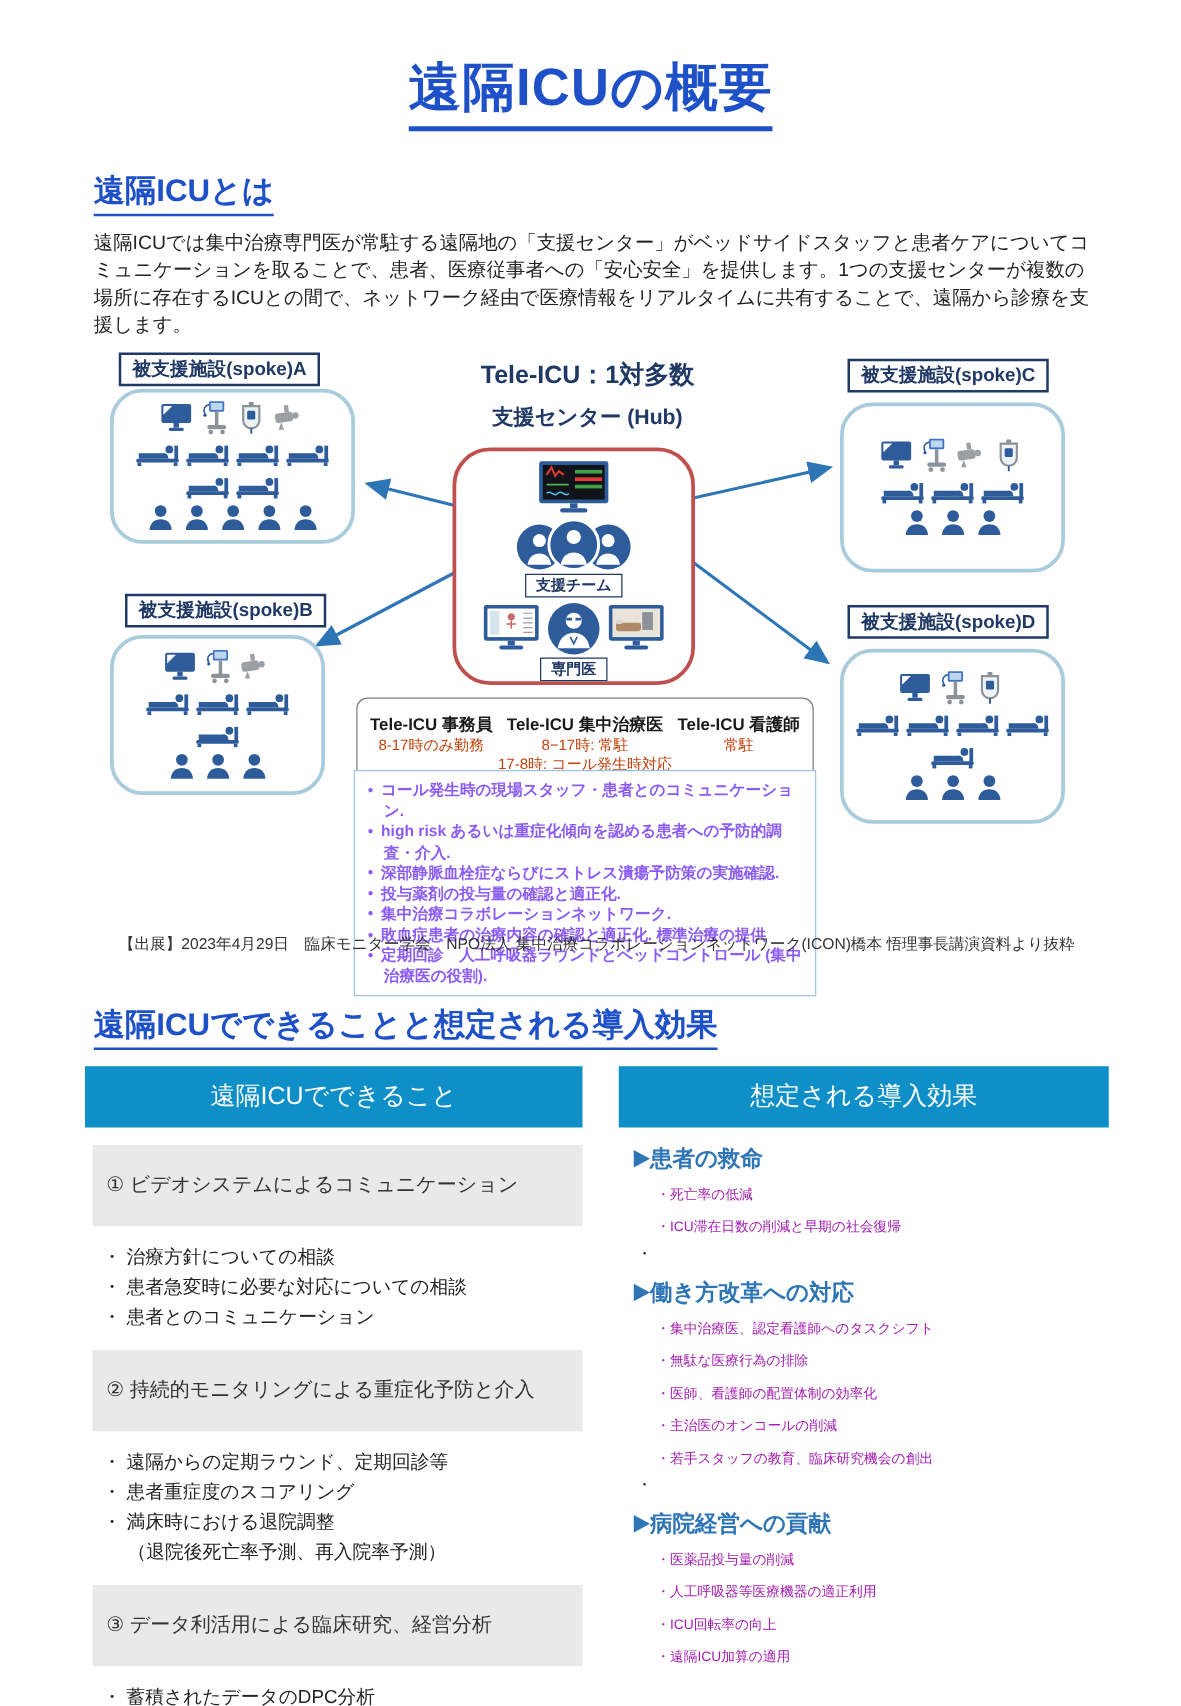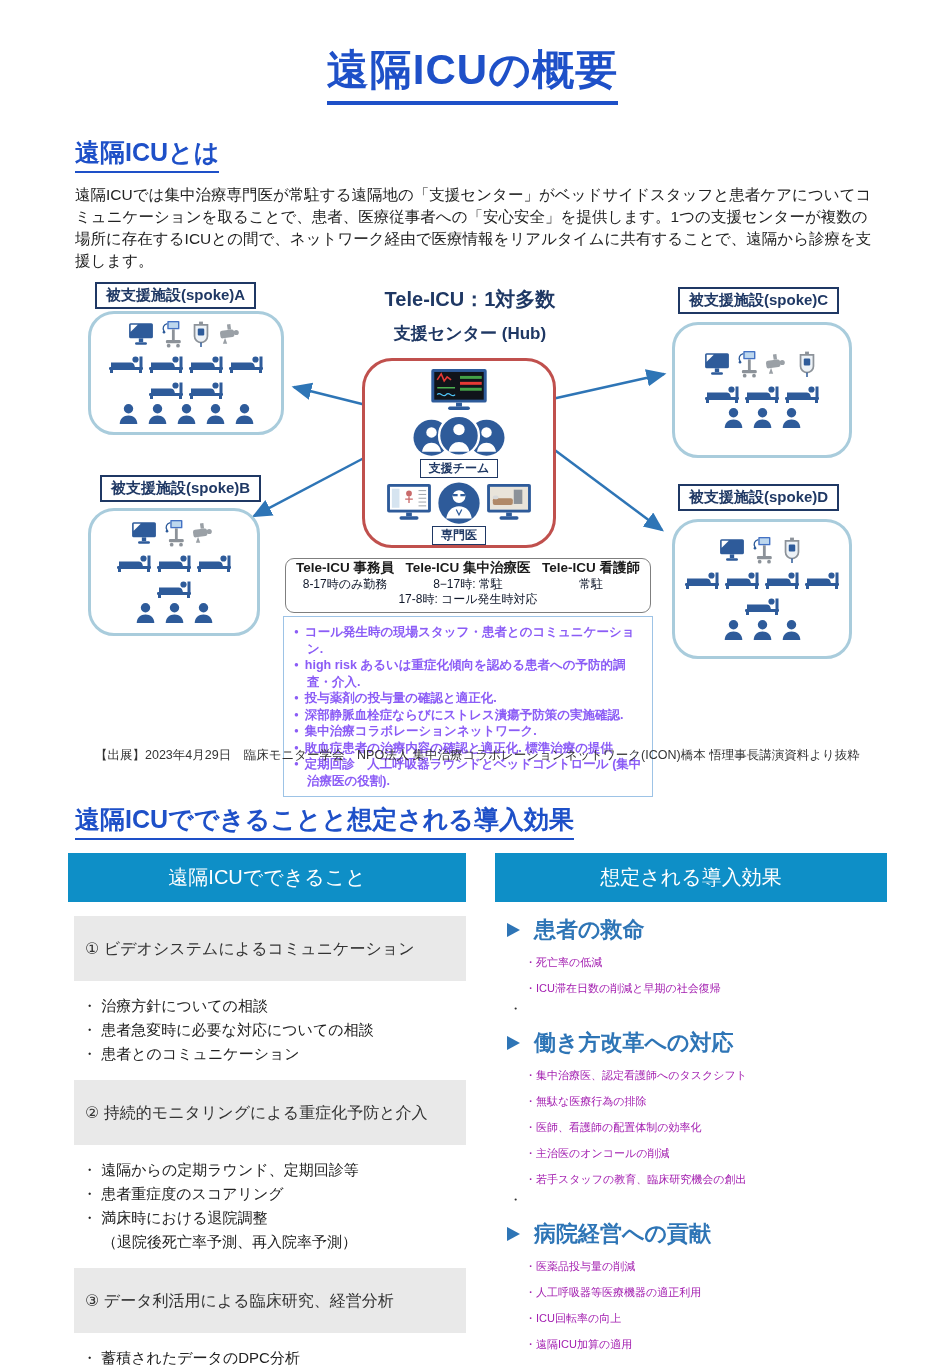--- a/index.html
+++ b/index.html
@@ -47,24 +47,24 @@
         display:flex;flex-direction:column;align-items:center;padding-top:7px;gap:1px;}
   .vital{width:62px;height:46px;}
   .team{width:104px;height:46px;margin-top:-2px;}
   .tag{border:1.5px solid #1F3864;background:#fff;color:#1F3864;font-size:12px;font-weight:bold;
         padding:0 8px;line-height:17px;white-space:nowrap;}
   .hub-row{display:flex;align-items:center;gap:5px;margin-top:2px;}
   .hmon{width:46px;height:40px;} .hdoc{width:44px;height:44px;}
 
   .roles-box{position:absolute;left:285px;top:280px;width:366px;box-sizing:border-box;
         border:1.5px solid #7F7F7F;border-radius:9px;background:#fff;
-        display:flex;justify-content:space-between;padding:0 10px 5px;}
+        display:flex;justify-content:space-between;padding:12px 10px 5px;}
   .role{text-align:center;}
   .role-title{font-size:13.5px;font-weight:bold;color:#1a1a1a;white-space:nowrap;}
-  .role-line{font-size:12px;color:#0f172a;white-space:nowrap;line-height:15px;}
+  .role-line{font-size:12px;color:#c2410c;white-space:nowrap;line-height:15px;}
 
   .duties-box{position:absolute;left:283px;top:338px;width:370px;box-sizing:border-box;
         border:1.5px solid #9DC3E6;background:#fff;padding:7px 10px;}
   .duties-box ul{margin:0;padding:0;list-style:none;}
   .duties-box li{font-size:12.5px;font-weight:bold;line-height:16.5px;color:#8b5cf6;
         padding-left:13px;text-indent:-13px;}
   .duties-box li::before{content:"●";font-size:8px;vertical-align:2px;margin-right:6px;}
 
   
   .col{position:absolute;top:853px;}
@@ -74,22 +74,22 @@
         line-height:49px;height:49px;margin-bottom:11px;}
 
   .item-bar{background:#E9E9E9;color:#333;font-size:16px;line-height:25px;
         padding:20px 11px;margin:14px 0 0 6px;}
   .dotlist{margin:13px 0 10px 14px;padding:0;list-style:none;}
   .dotlist li{font-size:15px;color:#222;line-height:24px;padding-left:20px;text-indent:-20px;}
   .dotlist li::before{content:"・ ";}
   .dotlist li.cont::before{content:"";}
   .dotlist li.cont{padding-left:20px;text-indent:0;}
 
-  .group-head{display:flex;align-items:center;gap:14px;margin:13px 0 4px 12px;
-        font-size:22px;font-weight:bold;color:#2E75B6;}
+  .group-head{display:flex;align-items:center;gap:0;margin:13px 0 4px 12px;
+        font-size:18px;font-weight:bold;color:#2E75B6;}
   .ar{width:0;height:0;border-left:13px solid #2E75B6;border-top:7px solid transparent;
         border-bottom:7px solid transparent;}
   .rlist{margin:2px 0 0 30px;padding:0;list-style:none;}
   .rlist li{font-size:11px;color:#a21caf;line-height:26px;padding-left:14px;text-indent:-14px;}
   .rlist li::before{content:"・";}
   .stray{font-size:13px;color:#333;margin:2px 0 0 14px;line-height:12px;}
 </style>
 </head>
 <body>
 
@@ -428,22 +428,22 @@
         <div class="role">
        <div class="role-title">Tele-ICU 看護師</div>
        <div class="role-line">常駐</div>
      </div>
       </div>
 
     <div class="duties-box">
       <ul>
           <li>コール発生時の現場スタッフ・患者とのコミュニケーション.</li>
           <li>high risk あるいは重症化傾向を認める患者への予防的調査・介入.</li>
+          <li>深部静脈血栓症ならびにストレス潰瘍予防策の実施確認.</li>
           <li>投与薬剤の投与量の確認と適正化.</li>
-          <li>深部静脈血栓症ならびにストレス潰瘍予防策の実施確認.</li>
           <li>集中治療コラボレーションネットワーク.</li>
           <li>敗血症患者の治療内容の確認と適正化. 標準治療の提供</li>
           <li>定期回診　人工呼吸器ラウンドとベッドコントロール (集中治療医の役割).</li>
         </ul>
     </div>
   </div>
 
   <div class="citation">【出展】2023年4月29日　臨床モニター学会　NPO法人 集中治療コラボレーションネットワーク(ICON)橋本 悟理事長講演資料より抜粋</div>
 
   <div class="sec-head s2">

